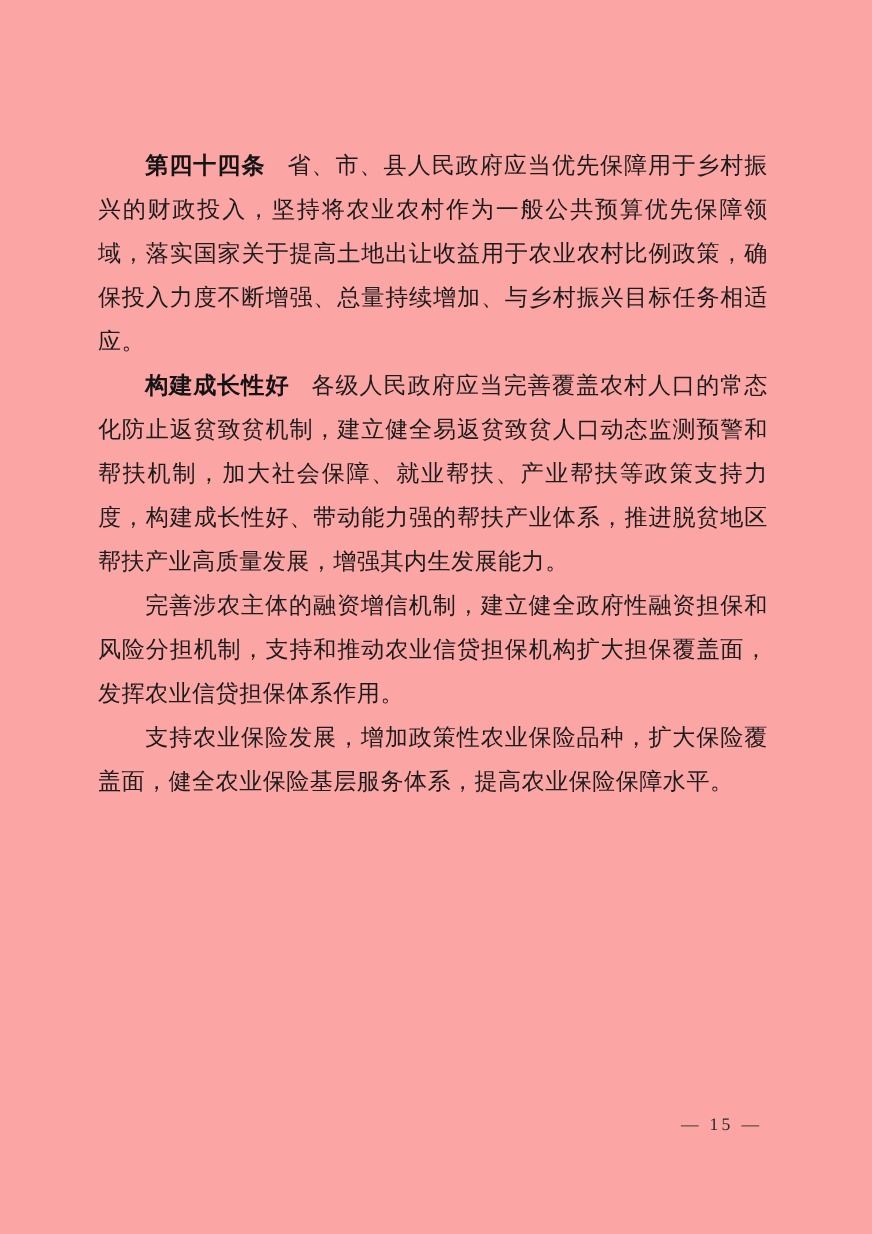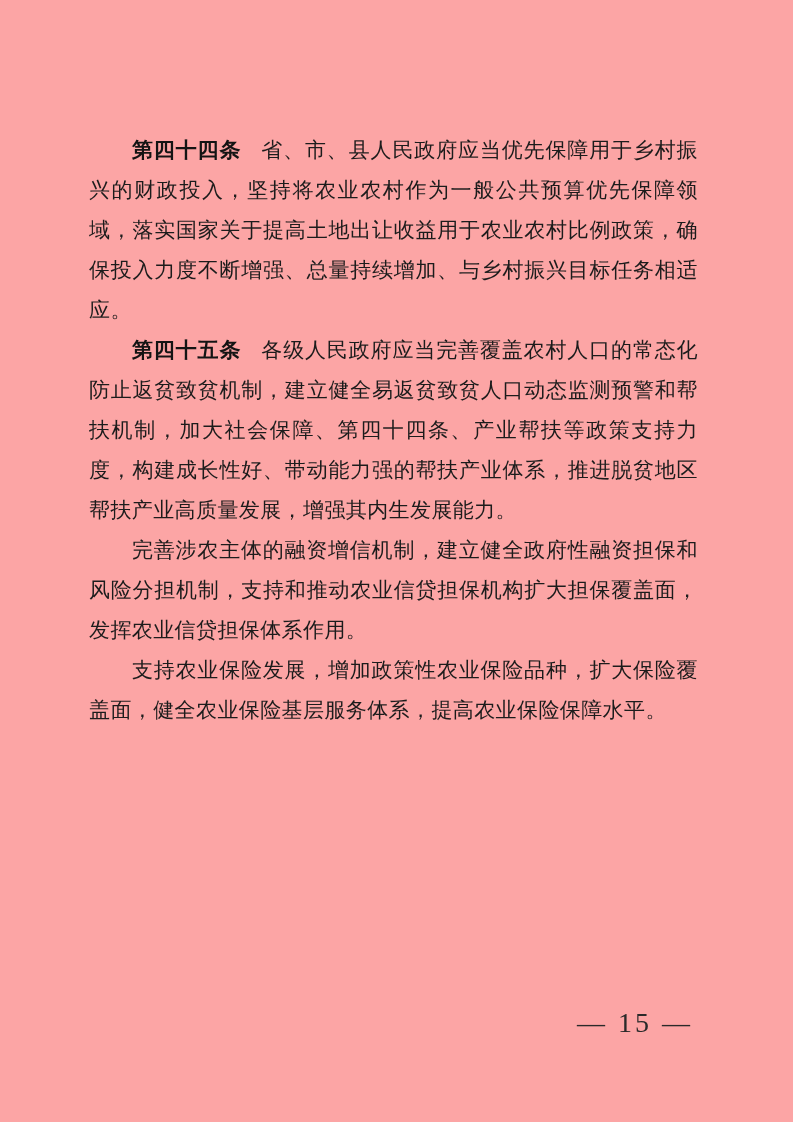--- a/index.html
+++ b/index.html
@@ -33,37 +33,37 @@
   }
   .article-no {
     font-weight: bold;
     margin-right: 20px;
     color: #141414;
   }
   .page-number {
     position: absolute;
     top: 1008px;
     right: 100px;
-    font-size: 28px;
+    font-size: 16px;
     line-height: 30px;
     letter-spacing: 3px;
     color: #2a2a2a;
     font-family: "Liberation Serif", serif;
   }
 </style>
 </head>
 <body>
 
 <div class="page">
 
   <div class="content">
 
     <p class="para"><span class="article-no">第四十四条</span><span>省、市、县人民政府应当优先保障用于乡村振兴的财政投入，坚持将农业农村作为一般公共预算优先保障领域，落实国家关于提高土地出让收益用于农业农村比例政策，确保投入力度不断增强、总量持续增加、与乡村振兴目标任务相适应。</span></p>
 
-    <p class="para"><span class="article-no">第四十五条</span><span>各级人民政府应当完善覆盖农村人口的常态化防止返贫致贫机制，建立健全易返贫致贫人口动态监测预警和帮扶机制，加大社会保障、第四十四条、产业帮扶等政策支持力度，构建成长性好、带动能力强的帮扶产业体系，推进脱贫地区帮扶产业高质量发展，增强其内生发展能力。</span></p>
+    <p class="para"><span class="article-no">构建成长性好</span><span>各级人民政府应当完善覆盖农村人口的常态化防止返贫致贫机制，建立健全易返贫致贫人口动态监测预警和帮扶机制，加大社会保障、就业帮扶、产业帮扶等政策支持力度，构建成长性好、带动能力强的帮扶产业体系，推进脱贫地区帮扶产业高质量发展，增强其内生发展能力。</span></p>
 
 
     <p class="para"><span>完善涉农主体的融资增信机制，建立健全政府性融资担保和风险分担机制，支持和推动农业信贷担保机构扩大担保覆盖面，发挥农业信贷担保体系作用。</span></p>
 
     <p class="para"><span>支持农业保险发展，增加政策性农业保险品种，扩大保险覆盖面，健全农业保险基层服务体系，提高农业保险保障水平。</span></p>
 
 
   </div>
 
   <div class="page-number">— 15 —</div>

